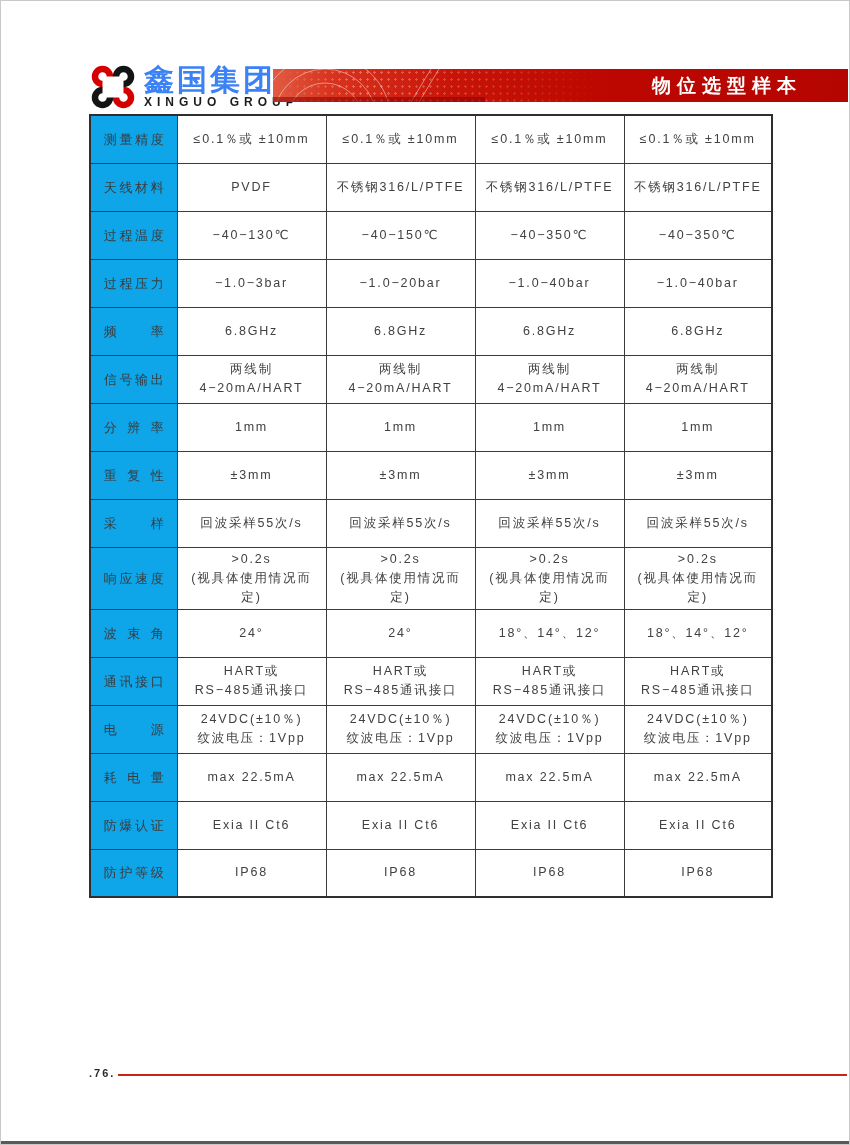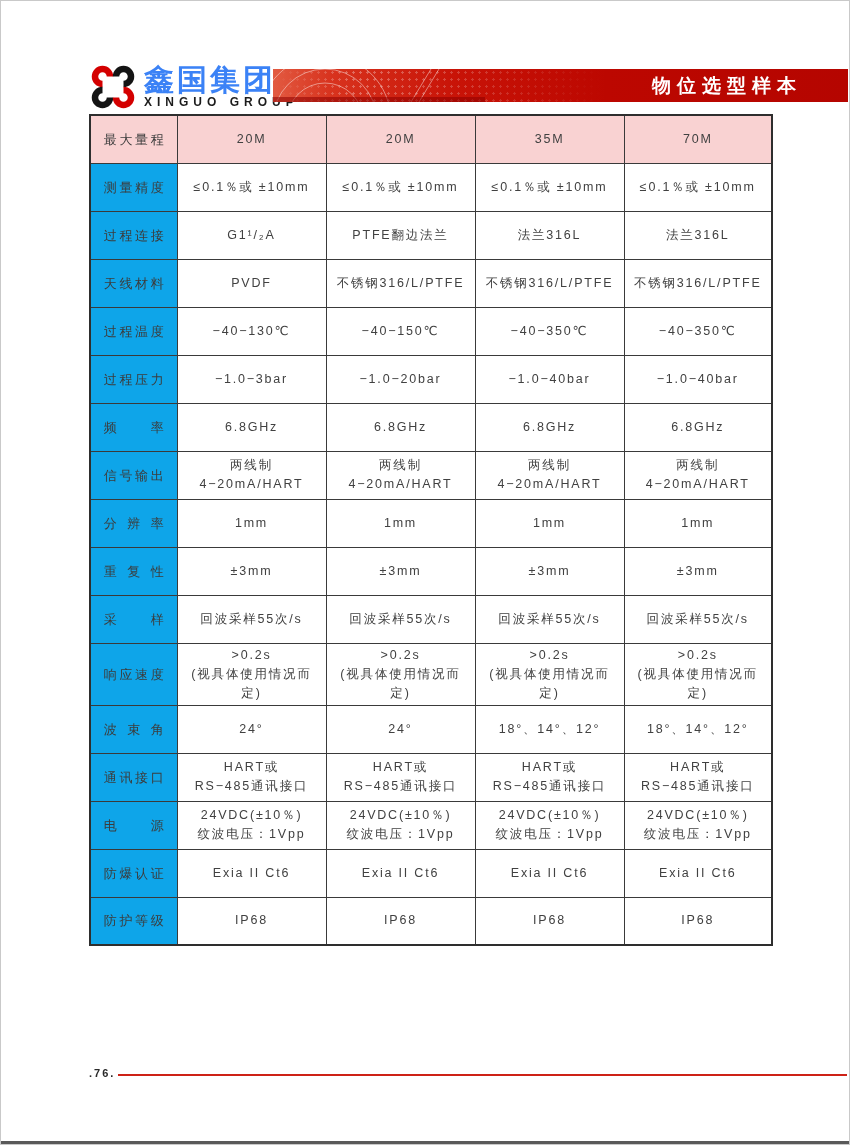--- a/index.html
+++ b/index.html
@@ -99,46 +99,28 @@
   <div class="table-wrap">
     <table class="spec">
       <colgroup>
         <col style="width:87px">
           <col style="width:149px">
           <col style="width:149px">
           <col style="width:149px">
           <col style="width:148px">
       </colgroup>
       <tbody>
-          <tr class="header-row">
-            <td class="label-cell">
-              <span class="jlabel">最大量程</span>
-            </td>
-            <td class="value-cell">20M</td>
-            <td class="value-cell">20M</td>
-            <td class="value-cell">35M</td>
-            <td class="value-cell">70M</td>
-          </tr>
           <tr>
             <td class="label-cell">
               <span class="jlabel">测量精度</span>
             </td>
             <td class="value-cell">≤0.1％或 ±10mm</td>
             <td class="value-cell">≤0.1％或 ±10mm</td>
             <td class="value-cell">≤0.1％或 ±10mm</td>
             <td class="value-cell">≤0.1％或 ±10mm</td>
-          </tr>
-          <tr>
-            <td class="label-cell">
-              <span class="jlabel">过程连接</span>
-            </td>
-            <td class="value-cell">G1¹/₂A</td>
-            <td class="value-cell">PTFE翻边法兰</td>
-            <td class="value-cell">法兰316L</td>
-            <td class="value-cell">法兰316L</td>
           </tr>
           <tr>
             <td class="label-cell">
               <span class="jlabel">天线材料</span>
             </td>
             <td class="value-cell">PVDF</td>
             <td class="value-cell">不锈钢316/L/PTFE</td>
             <td class="value-cell">不锈钢316/L/PTFE</td>
             <td class="value-cell">不锈钢316/L/PTFE</td>
           </tr>
@@ -252,20 +234,29 @@
 纹波电压：1Vpp</td>
             <td class="value-cell">24VDC(±10％)
 纹波电压：1Vpp</td>
             <td class="value-cell">24VDC(±10％)
 纹波电压：1Vpp</td>
             <td class="value-cell">24VDC(±10％)
 纹波电压：1Vpp</td>
           </tr>
           <tr>
             <td class="label-cell">
+              <span class="jlabel">耗电量</span>
+            </td>
+            <td class="value-cell">max 22.5mA</td>
+            <td class="value-cell">max 22.5mA</td>
+            <td class="value-cell">max 22.5mA</td>
+            <td class="value-cell">max 22.5mA</td>
+          </tr>
+          <tr>
+            <td class="label-cell">
               <span class="jlabel">防爆认证</span>
             </td>
             <td class="value-cell">Exia II Ct6</td>
             <td class="value-cell">Exia II Ct6</td>
             <td class="value-cell">Exia II Ct6</td>
             <td class="value-cell">Exia II Ct6</td>
           </tr>
           <tr>
             <td class="label-cell">
               <span class="jlabel">防护等级</span>

